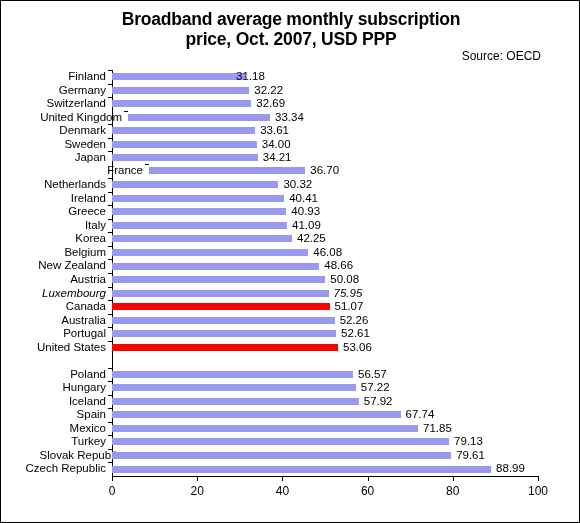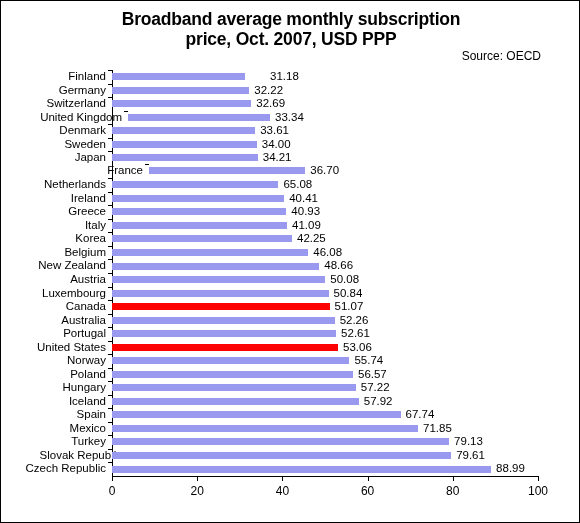--- a/index.html
+++ b/index.html
@@ -131,21 +131,21 @@
   <div id="source-note">Source: OECD</div>
 
   <div id="axis-line-y"></div>
   <div id="axis-line-x"></div>
 
   <div id="plot">
       <div class="row" style="top: 0px;">
         <div class="tick-mark"></div>
         <div class="cat-label" style="right: 432px;">Finland</div>
         <div class="bar" style="width: 132.827px; background: rgb(153, 153, 240);"></div>
-        <div class="val-label" style="left: 150px; padding-left: 8px;">31.18</div>
+        <div class="val-label" style="left: 116px; padding-left: 8px;">31.18</div>
       </div>
       <div class="row" style="top: 13.5333px;">
         <div class="tick-mark"></div>
         <div class="cat-label" style="right: 432px;">Germany</div>
         <div class="bar" style="width: 137.257px; background: rgb(153, 153, 240);"></div>
         <div class="val-label" style="left: 137.257px;">32.22</div>
       </div>
       <div class="row" style="top: 27.0667px;">
         <div class="tick-mark"></div>
         <div class="cat-label" style="right: 432px;">Switzerland</div>
@@ -179,21 +179,21 @@
       <div class="row" style="top: 94px; margin-left: 37px;">
         <div class="tick-mark"></div>
         <div class="cat-label" style="right: 432px;">France</div>
         <div class="bar" style="width: 156.342px; background: rgb(153, 153, 240);"></div>
         <div class="val-label" style="left: 156.342px;">36.70</div>
       </div>
       <div class="row" style="top: 108.267px;">
         <div class="tick-mark"></div>
         <div class="cat-label" style="right: 432px;">Netherlands</div>
         <div class="bar" style="width: 166.396px; background: rgb(153, 153, 240);"></div>
-        <div class="val-label" style="left: 166.396px;">65.08</div>
+        <div class="val-label" style="left: 166.396px;">30.32</div>
       </div>
       <div class="row" style="top: 121.8px;">
         <div class="tick-mark"></div>
         <div class="cat-label" style="right: 432px;">Ireland</div>
         <div class="bar" style="width: 172.147px; background: rgb(153, 153, 240);"></div>
         <div class="val-label" style="left: 172.147px;">40.41</div>
       </div>
       <div class="row" style="top: 135.333px;">
         <div class="tick-mark"></div>
         <div class="cat-label" style="right: 432px;">Greece</div>
@@ -223,25 +223,25 @@
         <div class="cat-label" style="right: 432px;">New Zealand</div>
         <div class="bar" style="width: 207.292px; background: rgb(153, 153, 240);"></div>
         <div class="val-label" style="left: 207.292px; text-align: right;">48.66</div>
       </div>
       <div class="row" style="top: 203px;">
         <div class="tick-mark"></div>
         <div class="cat-label" style="right: 432px;">Austria</div>
         <div class="bar" style="width: 213.341px; background: rgb(153, 153, 240);"></div>
         <div class="val-label" style="left: 213.341px;">50.08</div>
       </div>
-      <div class="row" style="top: 216.533px;">
+      <div class="row" style="top: 216.533px; font-style: italic;">
         <div class="tick-mark"></div>
         <div class="cat-label" style="right: 432px;">Luxembourg</div>
         <div class="bar" style="width: 216.578px; background: rgb(153, 153, 240);"></div>
-        <div class="val-label" style="left: 216.578px;">50.84</div>
+        <div class="val-label" style="left: 216.578px;">75.95</div>
       </div>
       <div class="row" style="top: 230.067px;">
         <div class="tick-mark"></div>
         <div class="cat-label" style="right: 432px;">Canada</div>
         <div class="bar" style="width: 217.558px; background: rgb(255, 0, 0);"></div>
         <div class="val-label" style="left: 217.558px;">51.07</div>
       </div>
       <div class="row" style="top: 243.6px;">
         <div class="tick-mark"></div>
         <div class="cat-label" style="right: 432px;">Australia</div>
@@ -252,26 +252,20 @@
         <div class="tick-mark"></div>
         <div class="cat-label" style="right: 432px;">Portugal</div>
         <div class="bar" style="width: 224.119px; background: rgb(153, 153, 240);"></div>
         <div class="val-label" style="left: 224.119px;">52.61</div>
       </div>
       <div class="row" style="top: 270.667px;">
         <div class="tick-mark"></div>
         <div class="cat-label" style="right: 432px;">United States</div>
         <div class="bar" style="width: 226.036px; background: rgb(255, 0, 0);"></div>
         <div class="val-label" style="left: 226.036px;">53.06</div>
-      </div>
-      <div class="row" style="top: 284.2px;">
-        <div class="tick-mark"></div>
-        <div class="cat-label" style="right: 432px;">Norway</div>
-        <div class="bar" style="width: 237.452px; background: rgb(153, 153, 240);"></div>
-        <div class="val-label" style="left: 237.452px;">55.74</div>
       </div>
       <div class="row" style="top: 297.733px;">
         <div class="tick-mark"></div>
         <div class="cat-label" style="right: 432px;">Poland</div>
         <div class="bar" style="width: 240.988px; background: rgb(153, 153, 240);"></div>
         <div class="val-label" style="left: 240.988px;">56.57</div>
       </div>
       <div class="row" style="top: 311.267px;">
         <div class="tick-mark"></div>
         <div class="cat-label" style="right: 432px;">Hungary</div>

